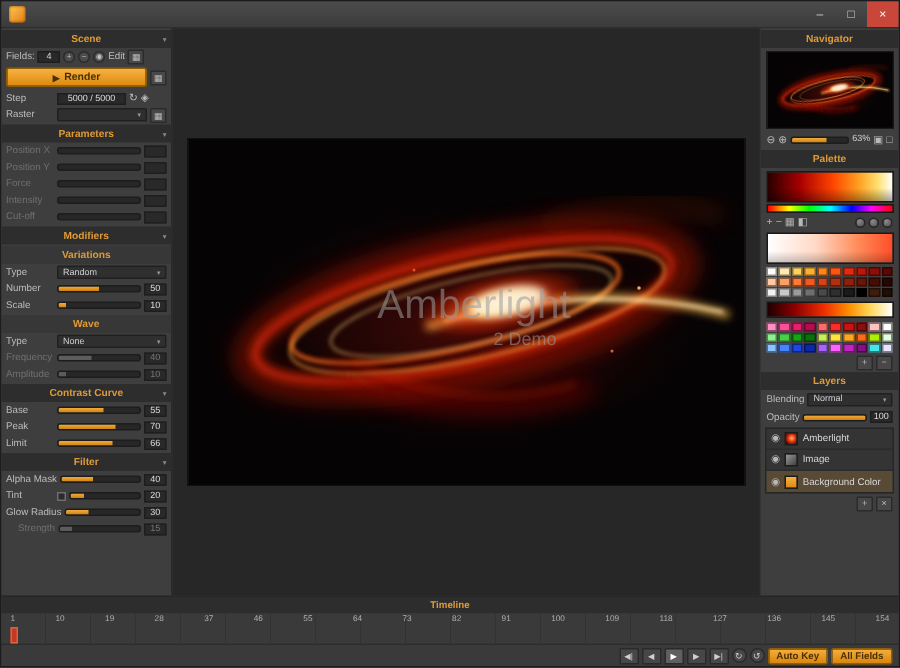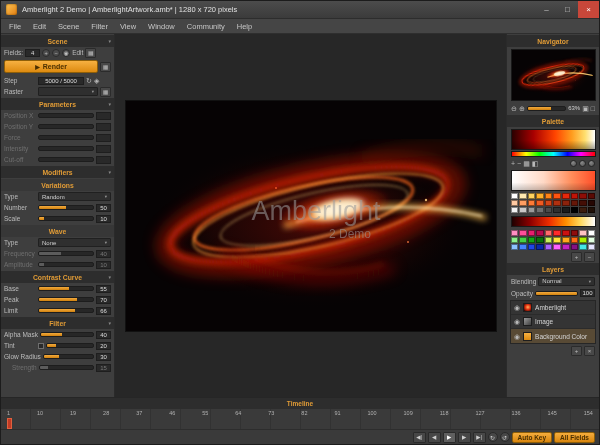--- a/index.html
+++ b/index.html
@@ -84,38 +84,27 @@
   .orange-btn{height:11px;padding:0 5px;border-radius:2px;background:linear-gradient(#f5ad3d,#d9860e);border:1px solid #8f5f08;color:#4a2f00;font-weight:bold;font-size:6.5px;display:flex;align-items:center;white-space:nowrap}
   .spacer{flex:1}
 </style>
 </head>
 <body>
 
 <div class="app">
 
   <div class="titlebar">
     <span class="app-icon"></span>
-    <span class="title-text">Amberlight 2 Demo | AmberlightArtwork.amb* | 1280 x 720 pixels</span>
     <span class="win-controls">
       <span class="win-btn">–</span>
       <span class="win-btn">□</span>
       <span class="win-btn close">×</span>
     </span>
   </div>
 
-  <div class="menubar">
-      <span class="menu-item">File</span>
-      <span class="menu-item">Edit</span>
-      <span class="menu-item">Scene</span>
-      <span class="menu-item">Filter</span>
-      <span class="menu-item">View</span>
-      <span class="menu-item">Window</span>
-      <span class="menu-item">Community</span>
-      <span class="menu-item">Help</span>
-    </div>
 
   <div class="main">
 
     <div class="left-panel">
 
       <div class="sec-header">
         <span>Scene</span>
         <span class="collapse">▾</span>
       </div>
       <div class="row">

